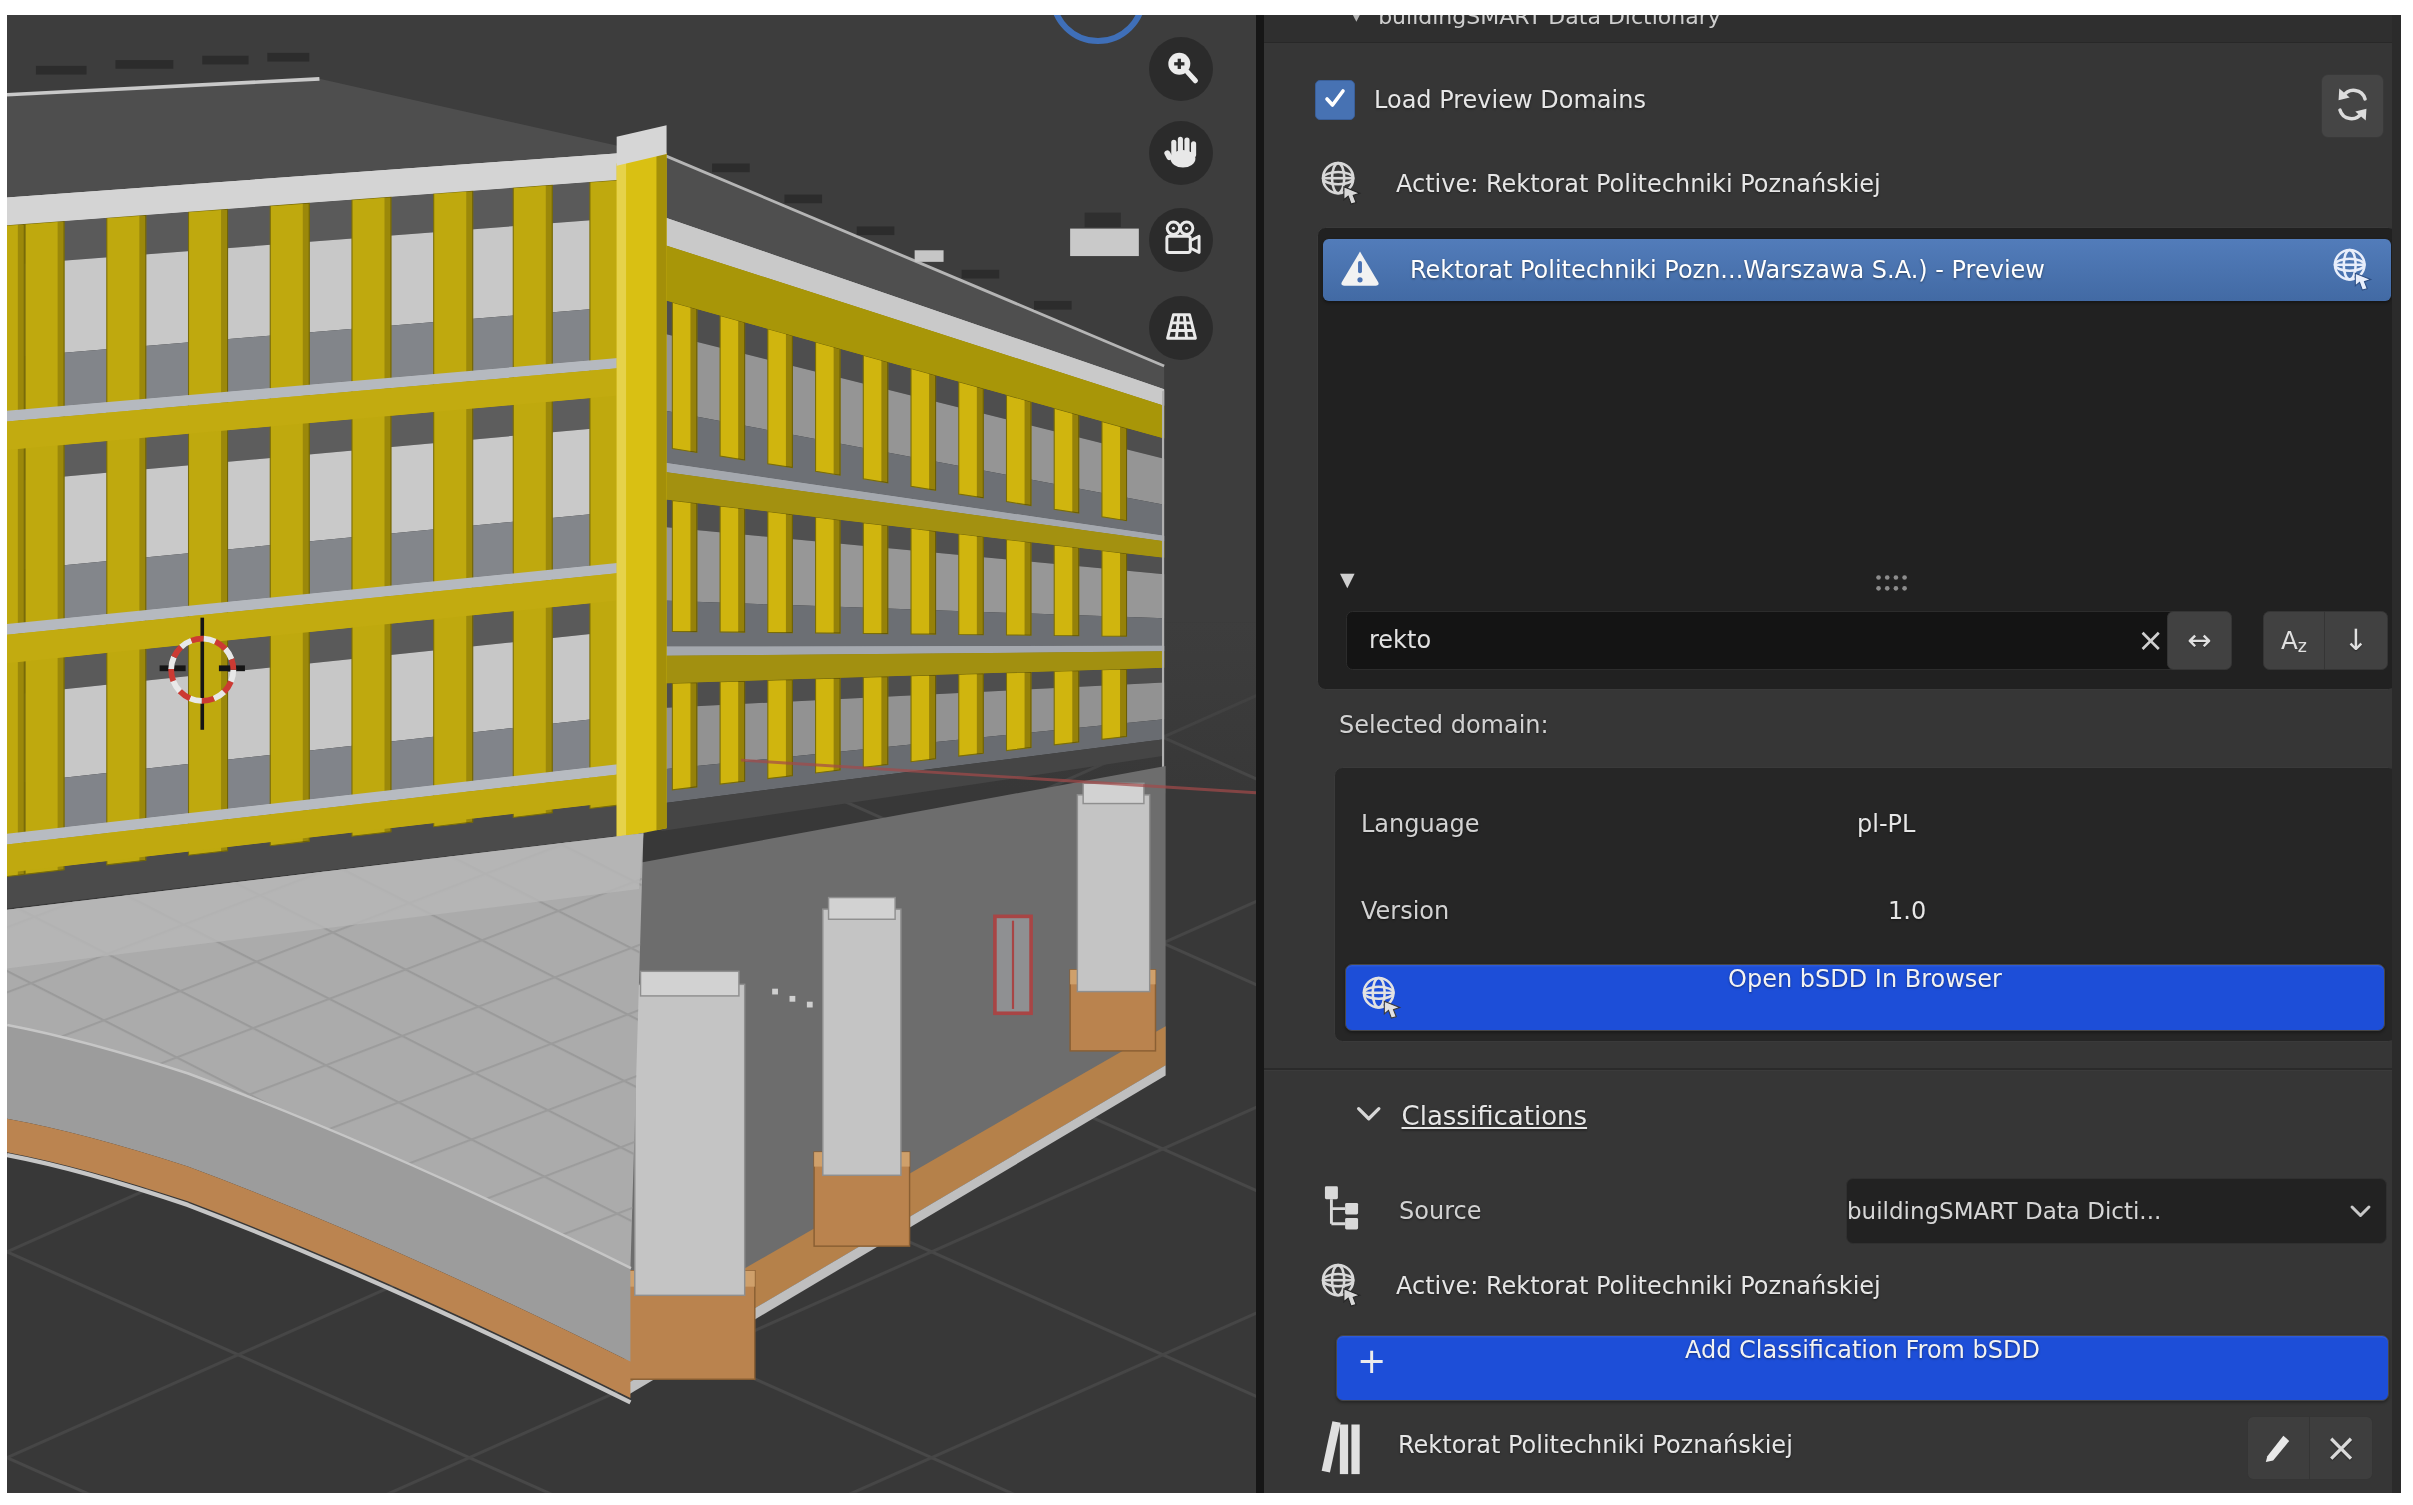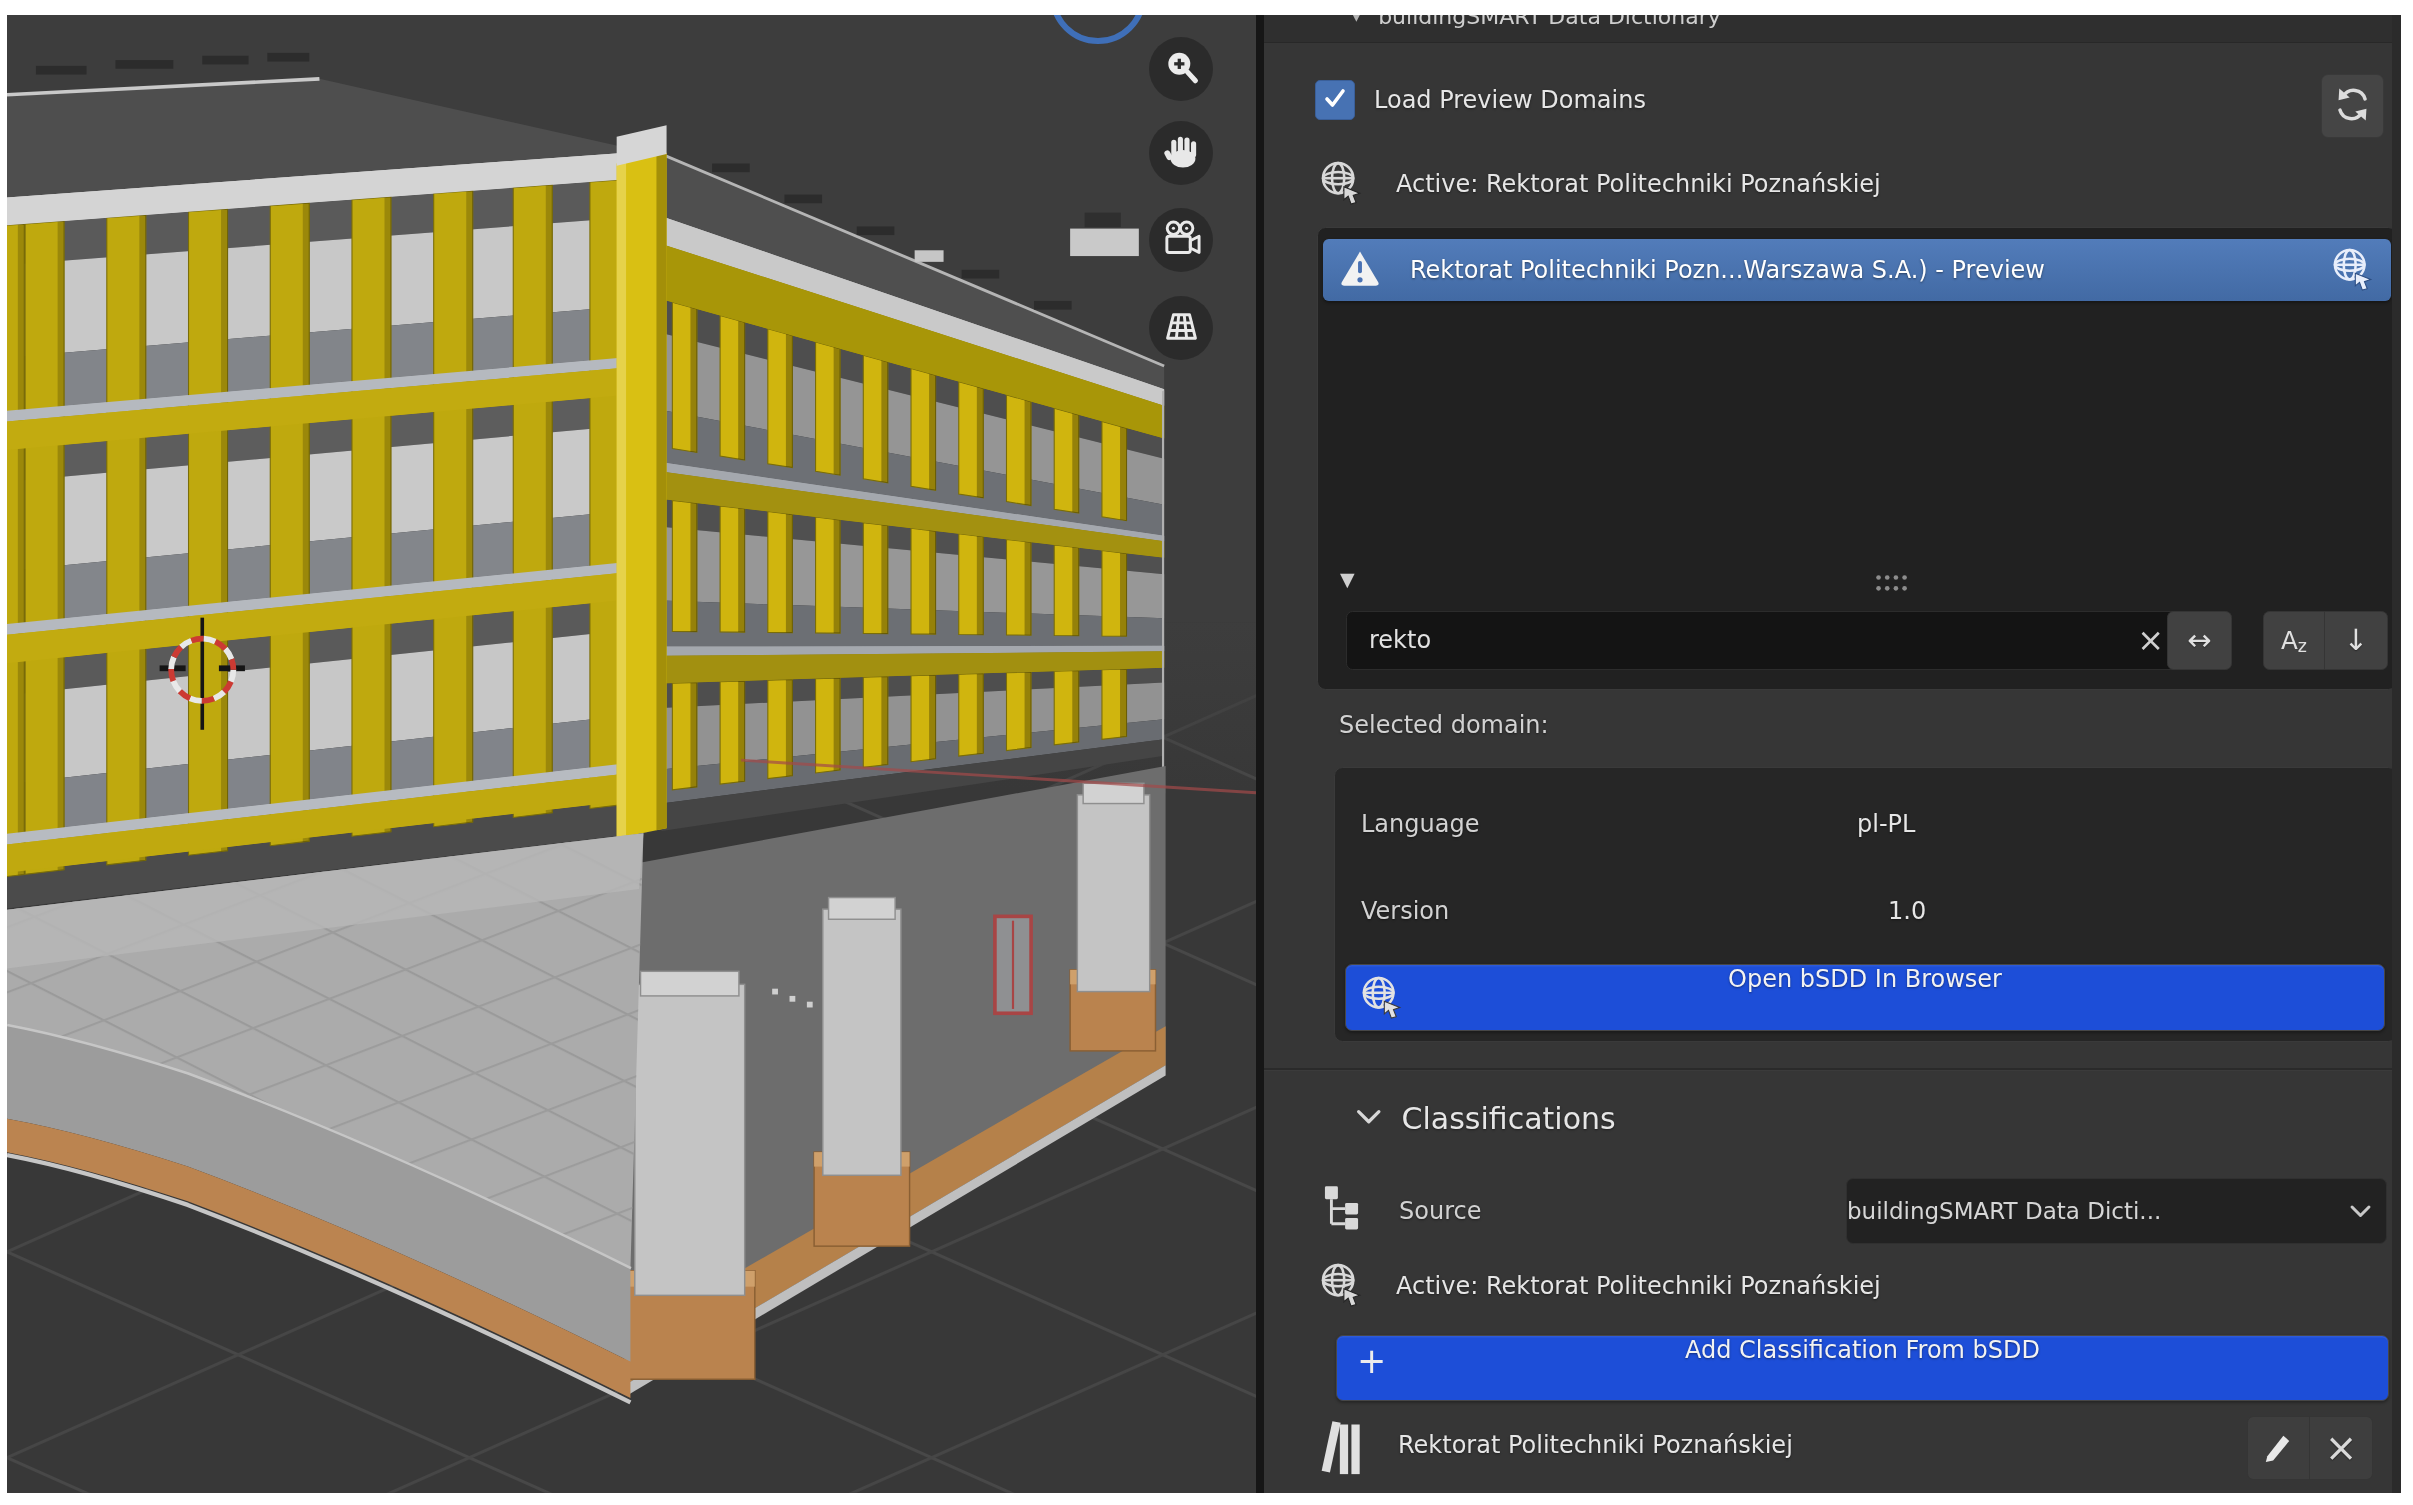--- a/index.html
+++ b/index.html
@@ -443,21 +443,21 @@
     </div>
 
     <div class="abs separator" style="left:0;top:1053px;width:1137px;"></div>
 
     <div class="abs" style="left:91px;top:1086px;display:flex;align-items:center;gap:19px;">
       <span>
         <svg width="27.5" height="17.4" viewBox="0 0 38 24" fill="none" stroke="#d8d8d8" stroke-width="4.5" stroke-linecap="round" stroke-linejoin="round">
           <polyline points="5,5 19,19 33,5"></polyline>
         </svg>
       </span>
-      <span class="lbl" style="font-size:30px;">Classifications</span>
+      <span class="lbl" style="font-size:26px;text-decoration:underline;">Classifications</span>
     </div>
 
     <span class="abs" style="left:55px;top:1167px;">
       <svg width="45" height="49" viewBox="0 0 62 68">
         <rect x="8" y="6" width="18" height="18" rx="2" fill="#d9d9d9"></rect>
         <path d="M17,24 V58 M17,37 H36 M17,58 H36" stroke="#d9d9d9" stroke-width="4" fill="none"></path>
         <rect x="36" y="29" width="18" height="16" rx="2" fill="#d9d9d9"></rect>
         <rect x="36" y="50" width="18" height="16" rx="2" fill="#d9d9d9"></rect>
       </svg>
     </span>

